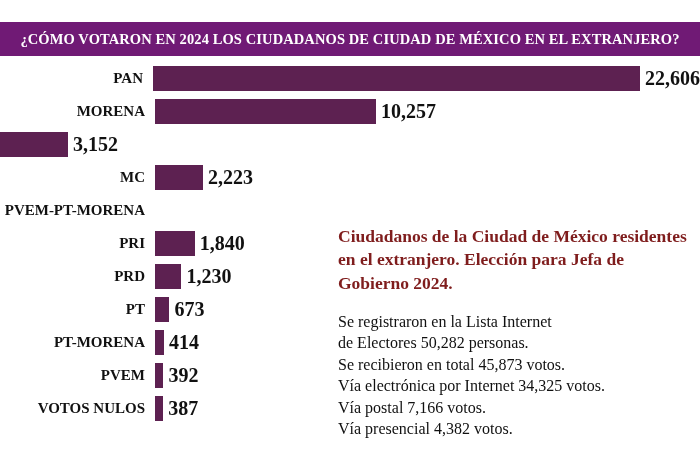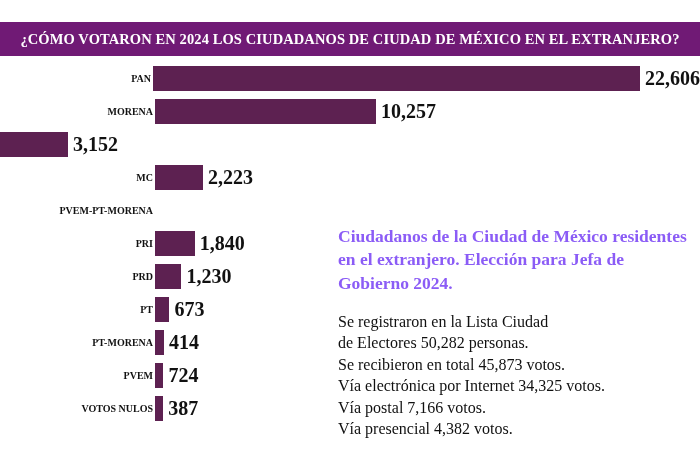--- a/index.html
+++ b/index.html
@@ -50,25 +50,25 @@
   }
   .row {
     position: relative;
     height: 33px;
     display: flex;
     align-items: center;
   }
   .cat-label {
     width: 155px;
     text-align: right;
-    padding-right: 2px;
+    padding-right: 10px;
     box-sizing: border-box;
     font-family: "Liberation Serif", serif;
     font-weight: bold;
-    font-size: 10px;
+    font-size: 15px;
     color: #111111;
     white-space: nowrap;
   }
   .bar-wrap {
     position: relative;
     flex: 1;
     height: 33px;
     display: flex;
     align-items: center;
   }
@@ -89,21 +89,21 @@
   #sidetext {
     position: absolute;
     left: 338px;
     top: 225px;
     width: 350px;
   }
   #side-heading {
     font-family: "Liberation Serif", serif;
     font-weight: bold;
     font-size: 17.5px;
-    color: #8b5cf6;
+    color: #7f1d1d;
     line-height: 1.33;
     margin: 0 0 16px 0;
   }
   #side-body p {
     font-family: "Liberation Serif", serif;
     font-size: 16px;
     color: #111111;
     line-height: 1.34;
     margin: 0;
     white-space: nowrap;
@@ -174,36 +174,36 @@
         <div class="cat-label">PT-MORENA</div>
         <div class="bar-wrap">
           <div class="bar" style="width: 8.91878px; background: rgb(93, 33, 81);"></div>
           <div class="bar-value">414</div>
         </div>
       </div>
       <div class="row">
         <div class="cat-label">PVEM</div>
         <div class="bar-wrap">
           <div class="bar" style="width: 8.44484px; background: rgb(93, 33, 81);"></div>
-          <div class="bar-value">724</div>
+          <div class="bar-value">392</div>
         </div>
       </div>
       <div class="row">
         <div class="cat-label">VOTOS NULOS</div>
         <div class="bar-wrap">
           <div class="bar" style="width: 8.33712px; background: rgb(93, 33, 81);"></div>
           <div class="bar-value">387</div>
         </div>
       </div>
     </div>
 
   <div id="sidetext">
     <div id="side-heading">Ciudadanos de la Ciudad de México residentes en el extranjero. Elección para Jefa de Gobierno 2024.</div>
     <div id="side-body">
-        <p>Se registraron en la Lista Ciudad</p>
+        <p>Se registraron en la Lista Internet</p>
         <p>de Electores 50,282 personas.</p>
         <p>Se recibieron en total 45,873 votos.</p>
         <p>Vía electrónica por Internet 34,325 votos.</p>
         <p>Vía postal 7,166 votos.</p>
         <p>Vía presencial 4,382 votos.</p>
       </div>
   </div>
 
 </div>
 

